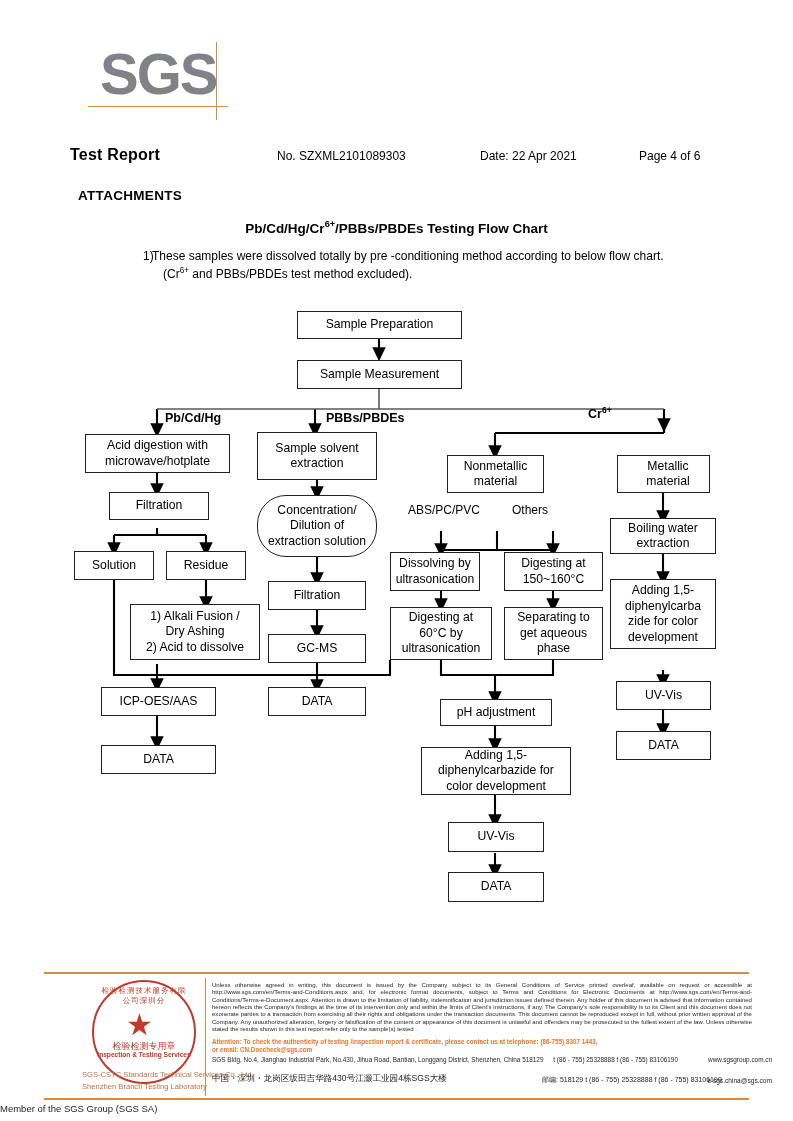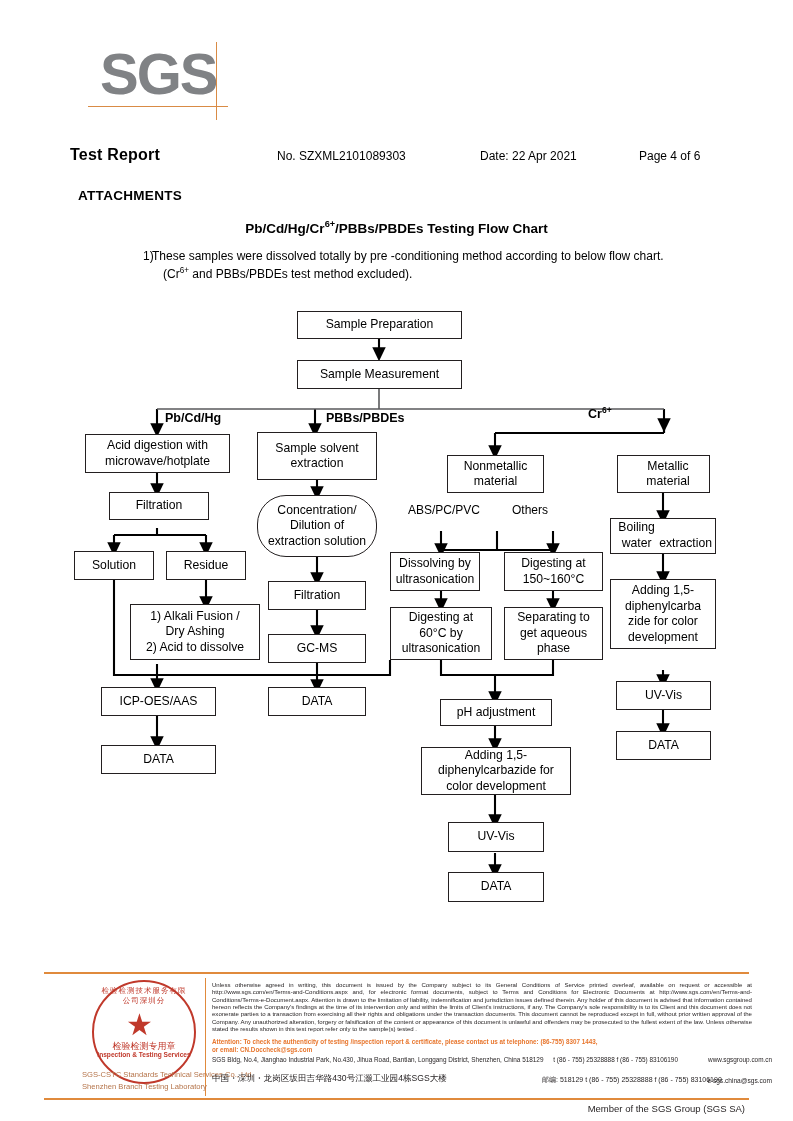--- a/index.html
+++ b/index.html
@@ -67,21 +67,21 @@
 
   .legal{position:absolute;left:212px;top:982px;width:540px;font-size:6.05px;line-height:7.35px;
          color:#231f20;text-align:justify;font-family:"Liberation Sans","DejaVu Sans",sans-serif;}
   .attn{position:absolute;left:212px;top:1038px;width:560px;font-size:6.3px;line-height:7.6px;
         color:#e8762d;font-weight:bold;}
   .addr{position:absolute;left:212px;top:1056px;width:560px;font-size:6.4px;line-height:8px;color:#231f20;}
   .addr .r{position:absolute;right:0;top:0;}
   .addr-cn{position:absolute;left:212px;top:1073px;width:560px;font-size:8.6px;line-height:11px;color:#231f20;}
   .addr-cn .zip{position:absolute;left:222px;top:1px;font-size:7px;white-space:nowrap;}
   .addr-cn .em{position:absolute;right:0;top:2px;font-size:6.6px;}
-  .member{position:absolute;left:0;top:1103px;width:745px;text-align:right;font-size:9.5px;color:#231f20;}
+  .member{position:absolute;left:0;top:1103px;width:745px;font-size:9.5px;color:#231f20;}
 </style>
 </head>
 <body>
 
 <div class="page">
 
   <div class="logo-wrap">
     <div class="logo-text">SGS</div>
     <div class="logo-vline"></div>
     <div class="logo-hline"></div>
@@ -268,21 +268,21 @@
       <span>UV-Vis</span>
     </div>
     <div class="fbox" style="left:448px;top:872px;width:96px;height:30px;">
       <span>DATA</span>
     </div>
 
     <div class="fbox" style="left:617px;top:455px;width:93px;height:38px;flex-direction:column;padding-left:12px;">
       <span>Metallic</span>
       <span>material</span>
     </div>
-    <div class="fbox" style="left:610px;top:518px;width:106px;height:36px;align-items:flex-end;">
+    <div class="fbox" style="left:610px;top:518px;width:106px;height:36px;flex-direction:column;">
       <span>Boiling water</span>
       <span>extraction</span>
     </div>
     <div class="fbox" style="left:610px;top:579px;width:106px;height:70px;flex-direction:column;">
       <span>Adding 1,5-</span>
       <span>diphenylcarba</span>
       <span>zide for color</span>
       <span>development</span>
     </div>
     <div class="fbox" style="left:616px;top:681px;width:95px;height:29px;">

